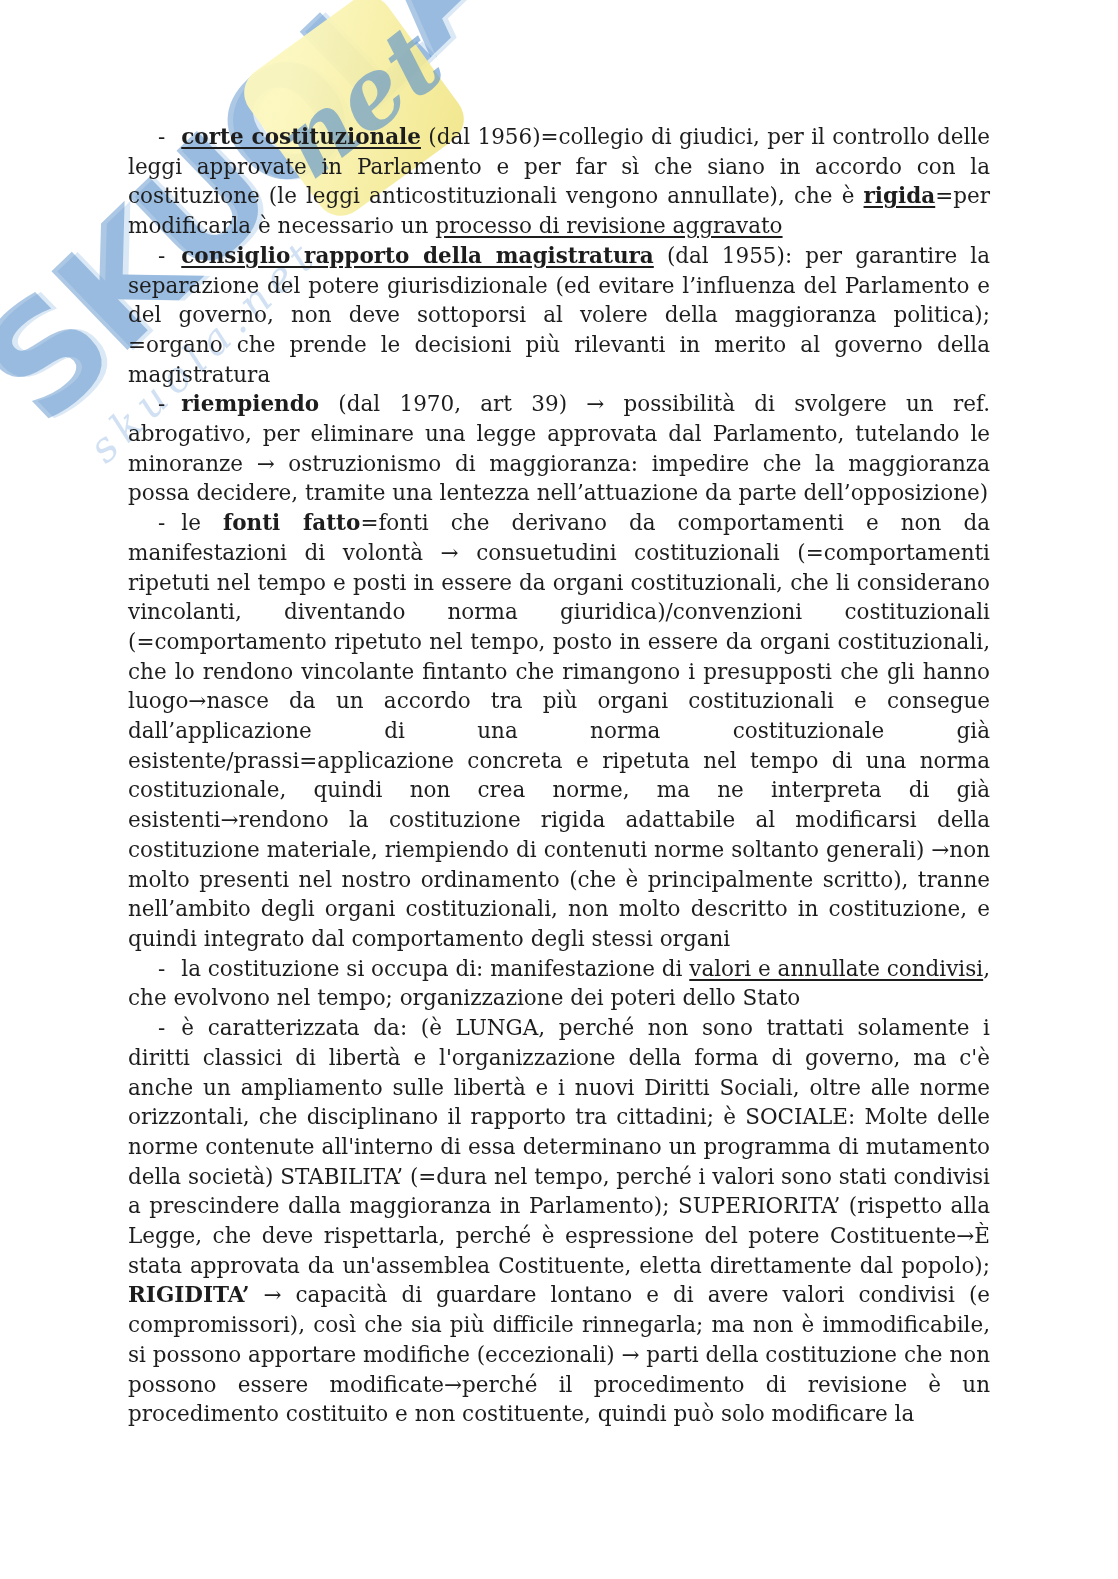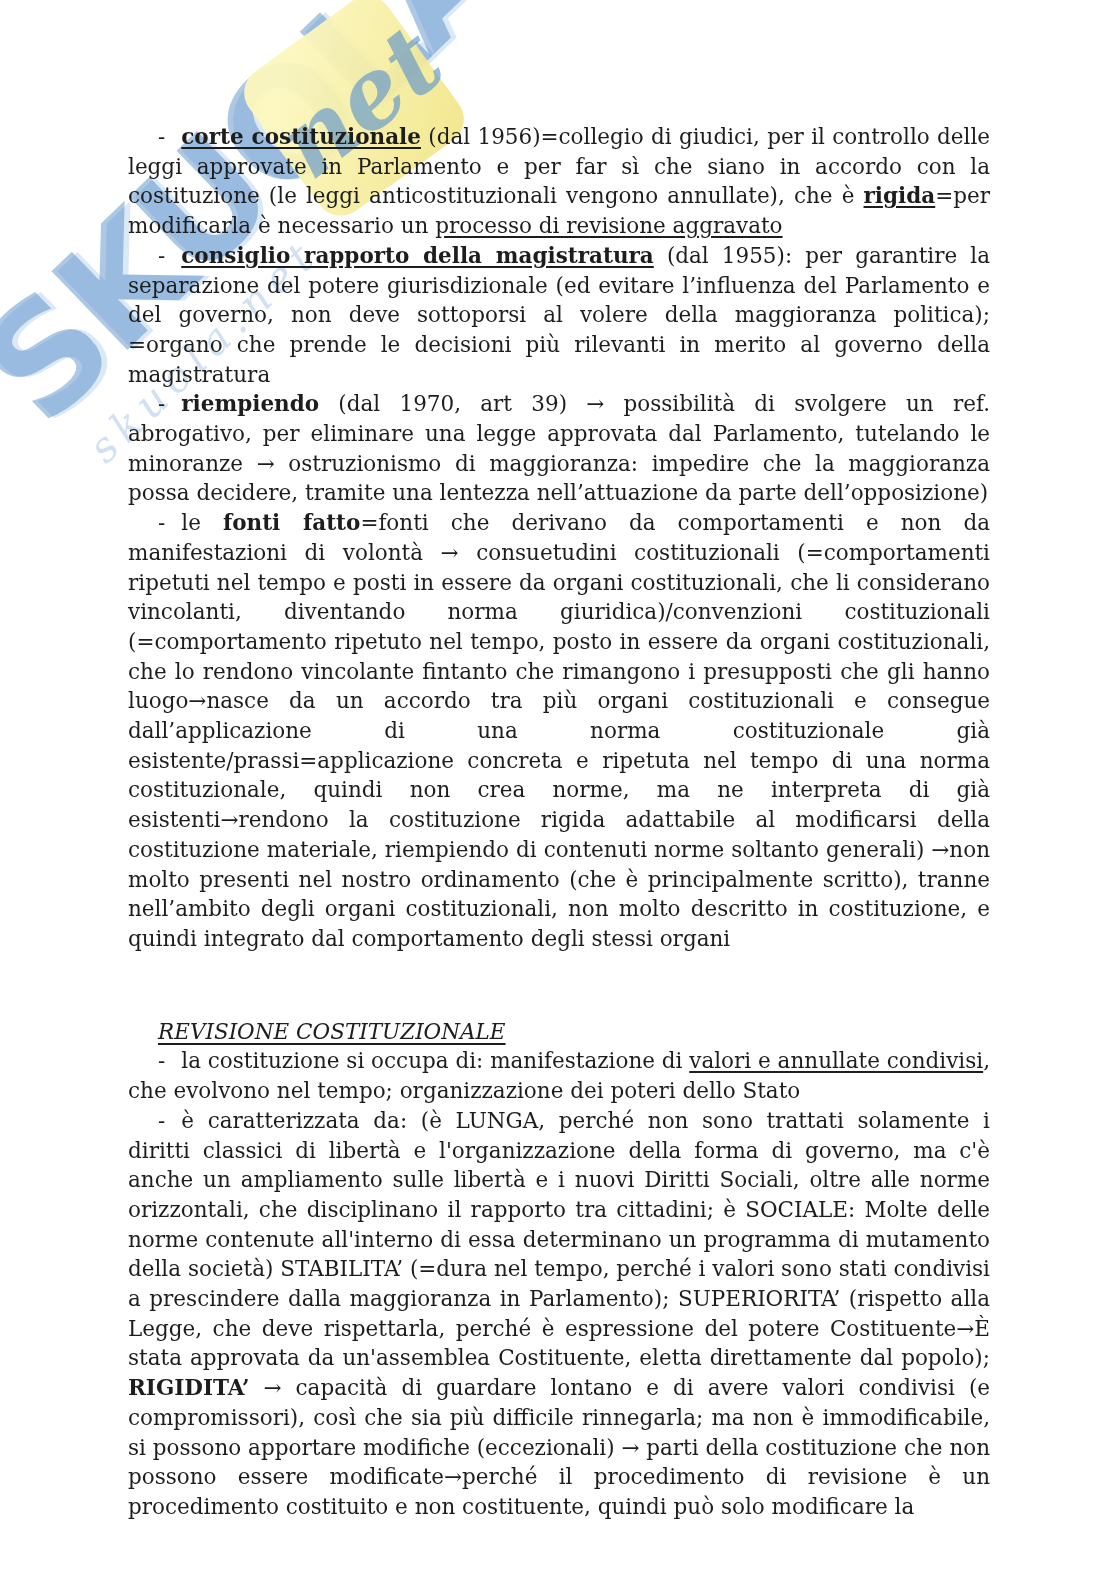--- a/index.html
+++ b/index.html
@@ -78,20 +78,19 @@
 
     <p><span class="dash">-</span><span class="bu">corte costituzionale</span><span> (dal 1956)=collegio di giudici, per il controllo delle leggi approvate in Parlamento e per far sì che siano in accordo con la costituzione (le leggi anticostituzionali vengono annullate), che è </span><span class="bu">rigida</span><span>=per modificarla è necessario un </span><span class="u">processo di revisione aggravato</span></p>
 
     <p><span class="dash">-</span><span class="bu">consiglio rapporto della magistratura</span><span> (dal 1955): per garantire la separazione del potere giurisdizionale (ed evitare l’influenza del Parlamento e del governo, non deve sottoporsi al volere della maggioranza politica); =organo che prende le decisioni più rilevanti in merito al governo della magistratura</span></p>
 
 
     <p><span class="dash">-</span><span class="b">riempiendo</span><span> (dal 1970, art 39) → possibilità di svolgere un ref. abrogativo, per eliminare una legge approvata dal Parlamento, tutelando le minoranze → ostruzionismo di maggioranza: impedire che la maggioranza possa decidere, tramite una lentezza nell’attuazione da parte dell’opposizione)</span></p>
 
     <p><span class="dash">-</span><span>le </span><span class="b">fonti fatto</span><span>=fonti che derivano da comportamenti e non da manifestazioni di volontà → consuetudini costituzionali (=comportamenti ripetuti nel tempo e posti in essere da organi costituzionali, che li considerano vincolanti, diventando norma giuridica)/convenzioni costituzionali (=comportamento ripetuto nel tempo, posto in essere da organi costituzionali, che lo rendono vincolante fintanto che rimangono i presupposti che gli hanno luogo→nasce da un accordo tra più organi costituzionali e consegue dall’applicazione di una norma costituzionale già esistente/prassi=applicazione concreta e ripetuta nel tempo di una norma costituzionale, quindi non crea norme, ma ne interpreta di già esistenti→rendono la costituzione rigida adattabile al modificarsi della costituzione materiale, riempiendo di contenuti norme soltanto generali) →non molto presenti nel nostro ordinamento (che è principalmente scritto), tranne nell’ambito degli organi costituzionali, non molto descritto in costituzione, e quindi integrato dal comportamento degli stessi organi</span></p>
 
-    <h2 class="heading">REVISIONE COSTITUZIONALE</h2>
 
     <p><span class="dash">-</span><span>la costituzione si occupa di: manifestazione di </span><span class="u">valori e annullate condivisi</span><span>, che evolvono nel tempo; organizzazione dei poteri dello Stato</span></p>
 
     <p><span class="dash">-</span><span>è caratterizzata da: (è LUNGA, perché non sono trattati solamente i diritti classici di libertà e l'organizzazione della forma di governo, ma c'è anche un ampliamento sulle libertà e i nuovi Diritti Sociali, oltre alle norme orizzontali, che disciplinano il rapporto tra cittadini; è SOCIALE: Molte delle norme contenute all'interno di essa determinano un programma di mutamento della società) STABILITA’ (=dura nel tempo, perché i valori sono stati condivisi a prescindere dalla maggioranza in Parlamento); SUPERIORITA’ (rispetto alla Legge, che deve rispettarla, perché è espressione del potere Costituente→È stata approvata da un'assemblea Costituente, eletta direttamente dal popolo); </span><span class="b">RIGIDITA’</span><span> → capacità di guardare lontano e di avere valori condivisi (e compromissori), così che sia più difficile rinnegarla; ma non è immodificabile, si possono apportare modifiche (eccezionali) → parti della costituzione che non possono essere modificate→perché il procedimento di revisione è un procedimento costituito e non costituente, quindi può solo modificare la</span></p>
 
   </main>
 </div>
 
 </body></html>

